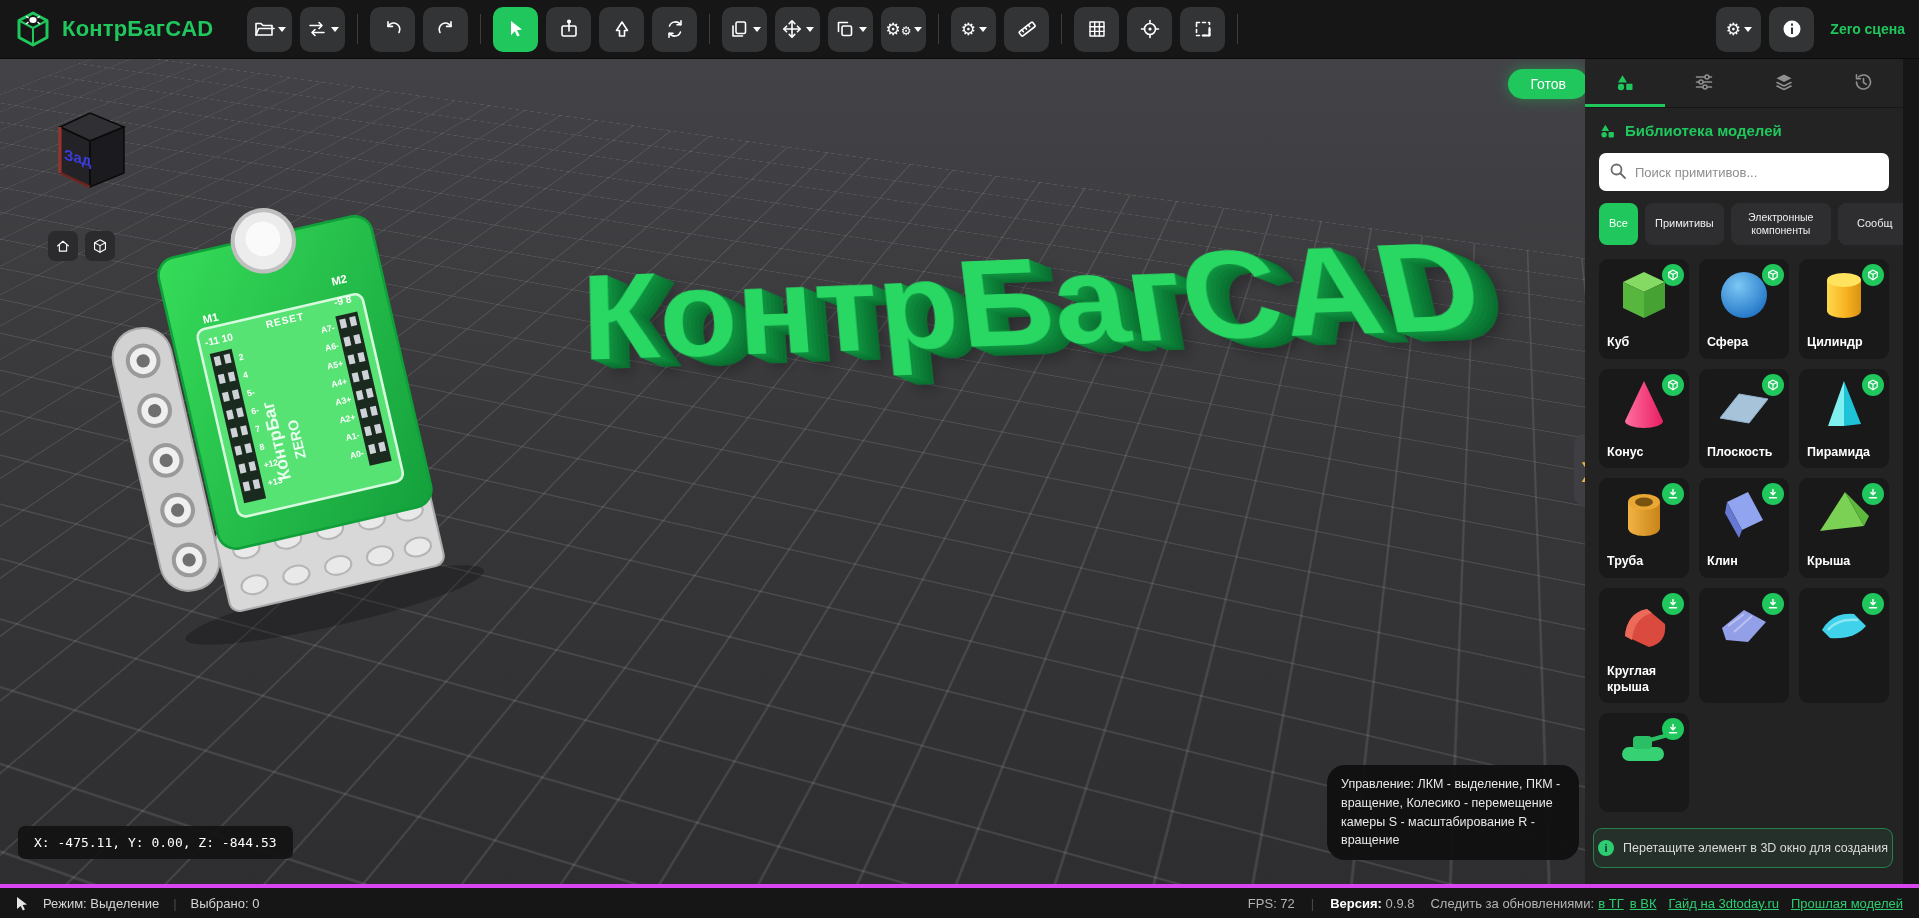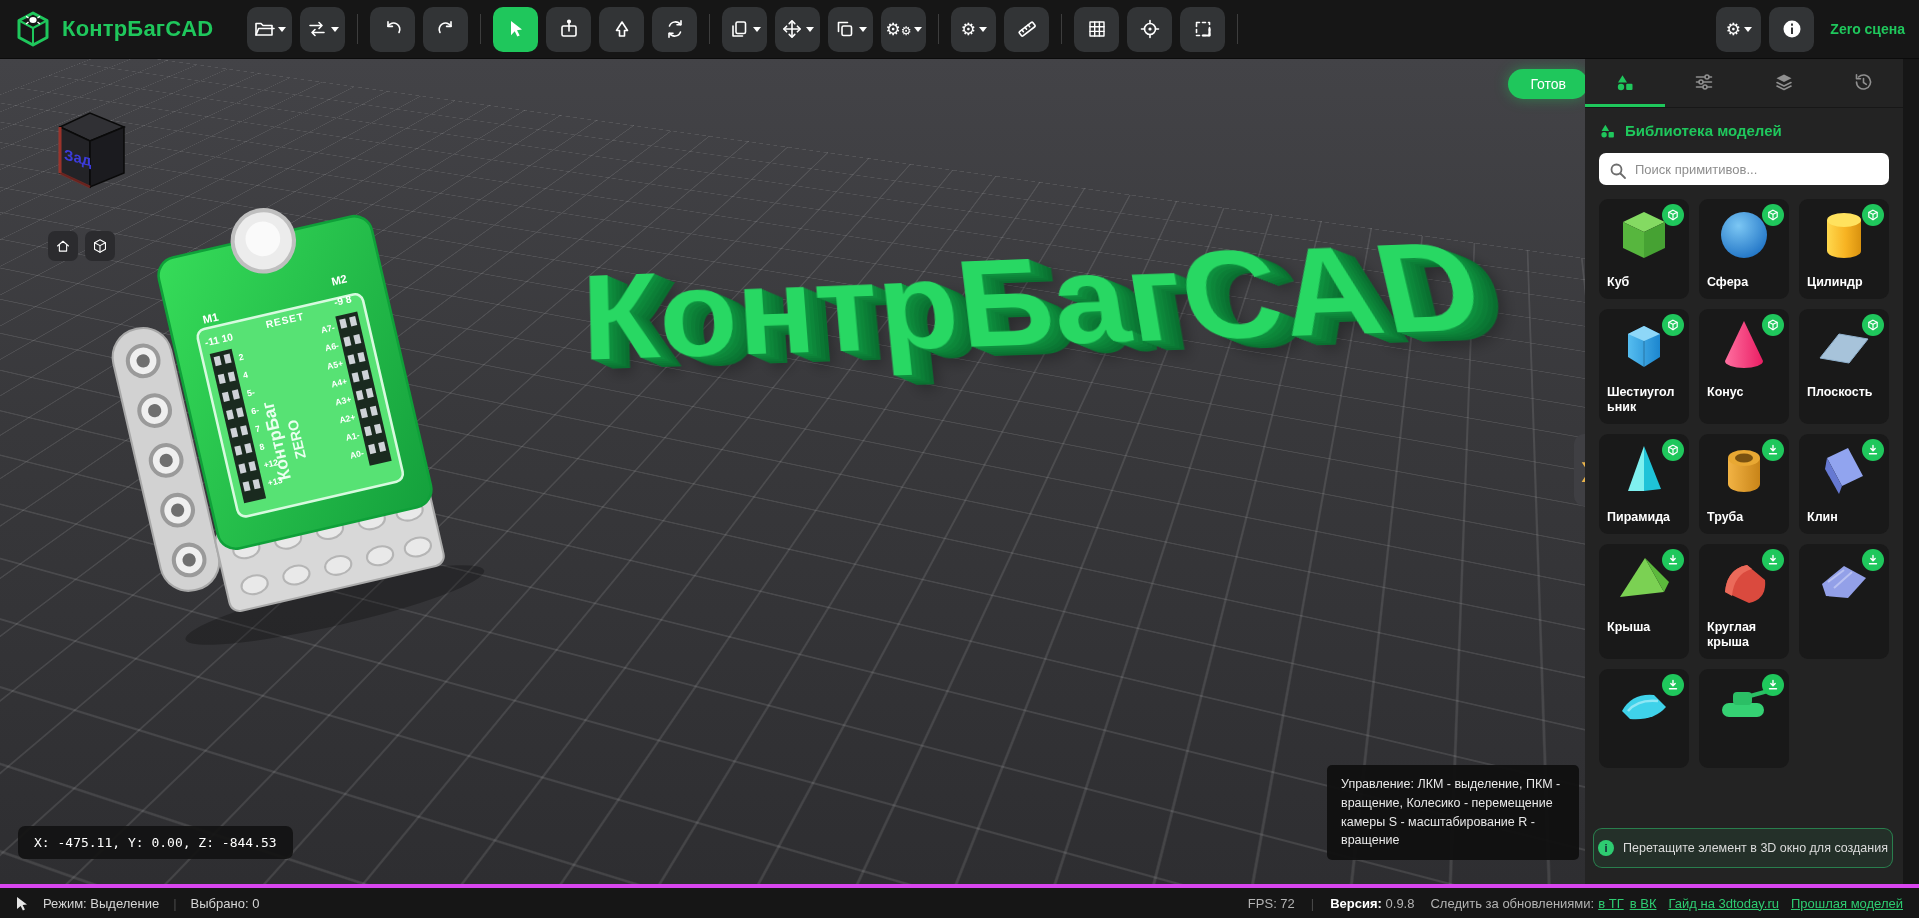--- a/index.html
+++ b/index.html
@@ -27,36 +27,36 @@
     transform:perspective(1400px) rotateX(55deg) rotateZ(20deg);transform-origin:50% 42%;}
   .scene-text{position:absolute;left:582px;top:186px;font-size:126px;font-weight:bold;letter-spacing:0px;color:#28d863;white-space:nowrap;
     transform:perspective(1100px) rotateX(16deg) rotateY(-4deg) rotate(-1deg);transform-origin:left center;
     text-shadow:2px 1px #0e8f3e,4px 2px #0e8f3e,6px 3px #0d873a,8px 4px #0d873a,10px 5px #0c7f37,12px 6px #0c7f37,14px 7px #0b7734,16px 8px #0b7734,18px 9px #0a6f30,20px 10px #0a6f30,22px 14px 16px rgba(0,0,0,.35);}
   .ready-pill{position:absolute;top:10px;right:13px;height:30px;padding:0 22px;border-radius:16px;background:#1fc75c;color:#fff;font-size:14px;display:flex;align-items:center;box-shadow:0 0 14px rgba(31,199,92,.45);cursor:pointer;}
   .viewcube{position:absolute;left:38px;top:38px;}
   .nav-mini{position:absolute;left:48px;top:172px;display:flex;gap:7px;}
   .mini-btn{width:30px;height:30px;border-radius:7px;background:#2b2b2e;display:flex;align-items:center;justify-content:center;cursor:pointer;}
   .mini-btn svg{stroke:#fff;fill:none;stroke-width:1.5;stroke-linecap:round;stroke-linejoin:round;}
   .coords{position:absolute;left:18px;bottom:25px;background:rgba(18,18,18,.92);border-radius:7px;padding:9px 16px;color:#fff;font-family:"DejaVu Sans Mono",monospace;font-size:13px;}
-  .ctl-tooltip{position:absolute;right:22px;bottom:24px;width:252px;background:rgba(16,16,16,.95);border-radius:5px;padding:10px 14px;color:#e9e9e9;font-size:12.5px;line-height:1.5;}
+  .ctl-tooltip{position:absolute;right:22px;bottom:24px;width:252px;background:rgba(16,16,16,.95);border-radius:18px;padding:10px 14px;color:#e9e9e9;font-size:12.5px;line-height:1.5;}
   .panel-chevron{position:absolute;right:0;top:375px;width:27px;height:72px;background:#3f3f43;border-radius:10px 0 0 10px;display:flex;align-items:center;justify-content:center;color:#e9b44c;font-size:19px;font-weight:bold;cursor:pointer;}
   .board{position:absolute;left:85px;top:118px;}
 
   
   .sidebar{position:absolute;top:59px;right:16px;width:318px;height:825px;background:#232323;display:flex;flex-direction:column;z-index:20;}
   .tabstrip{height:49px;display:flex;border-bottom:1px solid #171717;flex:none;}
   .tab{flex:1;display:flex;align-items:center;justify-content:center;border-bottom:3px solid transparent;cursor:pointer;color:#8f8f8f;}
   .tab.active{border-bottom-color:#1fc75c;color:#1fc75c;}
   .tab svg{stroke:currentColor;fill:none;stroke-width:1.6;stroke-linecap:round;stroke-linejoin:round;}
   .tab svg .fil{fill:currentColor;stroke:none;}
   .panel-body{flex:1;display:flex;flex-direction:column;padding:14px 14px 0 14px;overflow:hidden;position:relative;}
   .panel-title{display:flex;align-items:center;gap:9px;color:#1fc75c;font-weight:bold;font-size:15px;flex:none;}
   .panel-title svg{flex:none;}
   .searchbox{position:relative;margin-top:14px;flex:none;}
-  .searchbox input{width:100%;height:32px;border:none;border-radius:7px;background:#fff;padding:0 10px 0 36px;font-size:13px;color:#7f1d1d;font-family:"Liberation Sans",sans-serif;outline:none;}
+  .searchbox input{width:100%;height:38px;border:none;border-radius:7px;background:#fff;padding:0 10px 0 36px;font-size:13px;color:#7f1d1d;font-family:"Liberation Sans",sans-serif;outline:none;}
   .searchbox input::placeholder{color:#8d8d8d;}
   .searchbox svg{position:absolute;left:10px;top:9px;stroke:#6d6d6d;fill:none;stroke-width:1.8;stroke-linecap:round;}
   .filters{display:flex;gap:7px;margin-top:12px;margin-right:-14px;overflow:hidden;flex:none;}
   .fbtn{border-radius:8px;background:#2e2e30;color:#eee;font-size:11px;display:flex;align-items:center;justify-content:center;text-align:center;padding:6px 10px;min-height:42px;cursor:pointer;flex:none;line-height:1.2;}
   .fbtn.active{background:#1fc75c;color:#fff;}
   .fbtn.two-line{font-size:10.5px;width:100px;}
   .fbtn.cut{width:74px;}
   .cards{flex:1;margin-top:14px;display:grid;grid-template-columns:repeat(3,1fr);gap:10px;align-content:start;overflow:hidden;padding-bottom:4px;}
   .card{position:relative;background:#191919;border-radius:9px;padding:8px 8px 8px;cursor:grab;}
   .thumb{height:56px;display:flex;align-items:center;justify-content:center;}
@@ -418,20 +418,26 @@
       </div>
 
       <div class="searchbox">
         <svg width="18" height="18" viewBox="0 0 18 18">
             <circle cx="7.5" cy="7.5" r="5"></circle>
             <path d="M11.5 11.5L16 16"></path>
           </svg>
         <input type="text" placeholder="Поиск примитивов..." style="">
       </div>
 
+      <div class="filters">
+        <div class="fbtn active">Все</div>
+        <div class="fbtn">Примитивы</div>
+        <div class="fbtn two-line">Электронные компоненты</div>
+        <div class="fbtn cut">Сообщ</div>
+      </div>
 
       <div class="cards">
 
         <div class="card">
           <span class="badge">
               <svg width="12" height="12" viewBox="0 0 12 12" fill="none" stroke="#fff" stroke-width="1.2">
                 <path d="M6 1.2l4.2 2.1v4.6L6 10.8 1.8 7.9V3.3z"></path>
                 <path d="M1.8 3.3L6 5.4l4.2-2.1M6 5.4v5.4"></path>
               </svg>
             </span>
@@ -482,42 +488,20 @@
                     <stop offset="1" stop-color="#d9920f"></stop>
                   </linearGradient>
                 </defs>
                 <path d="M13 13v31a17 7 0 0 0 34 0V13" fill="url(#gcyl)"></path>
                 <ellipse cx="30" cy="13" rx="17" ry="7" fill="#ffe25e"></ellipse>
               </svg>
             </div>
           <div class="clabel">Цилиндр</div>
         </div>
 
-        <div class="card">
-          <span class="badge">
-              <svg width="12" height="12" viewBox="0 0 12 12" fill="none" stroke="#fff" stroke-width="1.2">
-                <path d="M6 1.2l4.2 2.1v4.6L6 10.8 1.8 7.9V3.3z"></path>
-                <path d="M1.8 3.3L6 5.4l4.2-2.1M6 5.4v5.4"></path>
-              </svg>
-            </span>
-          <div class="thumb">
-              <svg width="60" height="56" viewBox="0 0 60 56">
-                <defs>
-                  <linearGradient id="ghex" x1="0" x2="1">
-                    <stop offset="0" stop-color="#55bdf0"></stop>
-                    <stop offset="1" stop-color="#1c86cf"></stop>
-                  </linearGradient>
-                </defs>
-                <polygon points="14,17 30,9 46,17 46,40 30,50 14,40" fill="url(#ghex)"></polygon>
-                <polygon points="14,17 30,9 46,17 30,24" fill="#8ed7f8"></polygon>
-                <path d="M30 24v26" stroke="rgba(0,0,0,.18)" stroke-width="1.5"></path>
-              </svg>
-            </div>
-          <div class="clabel">Шестиугольник</div>
-        </div>
 
         <div class="card">
           <span class="badge">
               <svg width="12" height="12" viewBox="0 0 12 12" fill="none" stroke="#fff" stroke-width="1.2">
                 <path d="M6 1.2l4.2 2.1v4.6L6 10.8 1.8 7.9V3.3z"></path>
                 <path d="M1.8 3.3L6 5.4l4.2-2.1M6 5.4v5.4"></path>
               </svg>
             </span>
           <div class="thumb">
               <svg width="60" height="56" viewBox="0 0 60 56">

